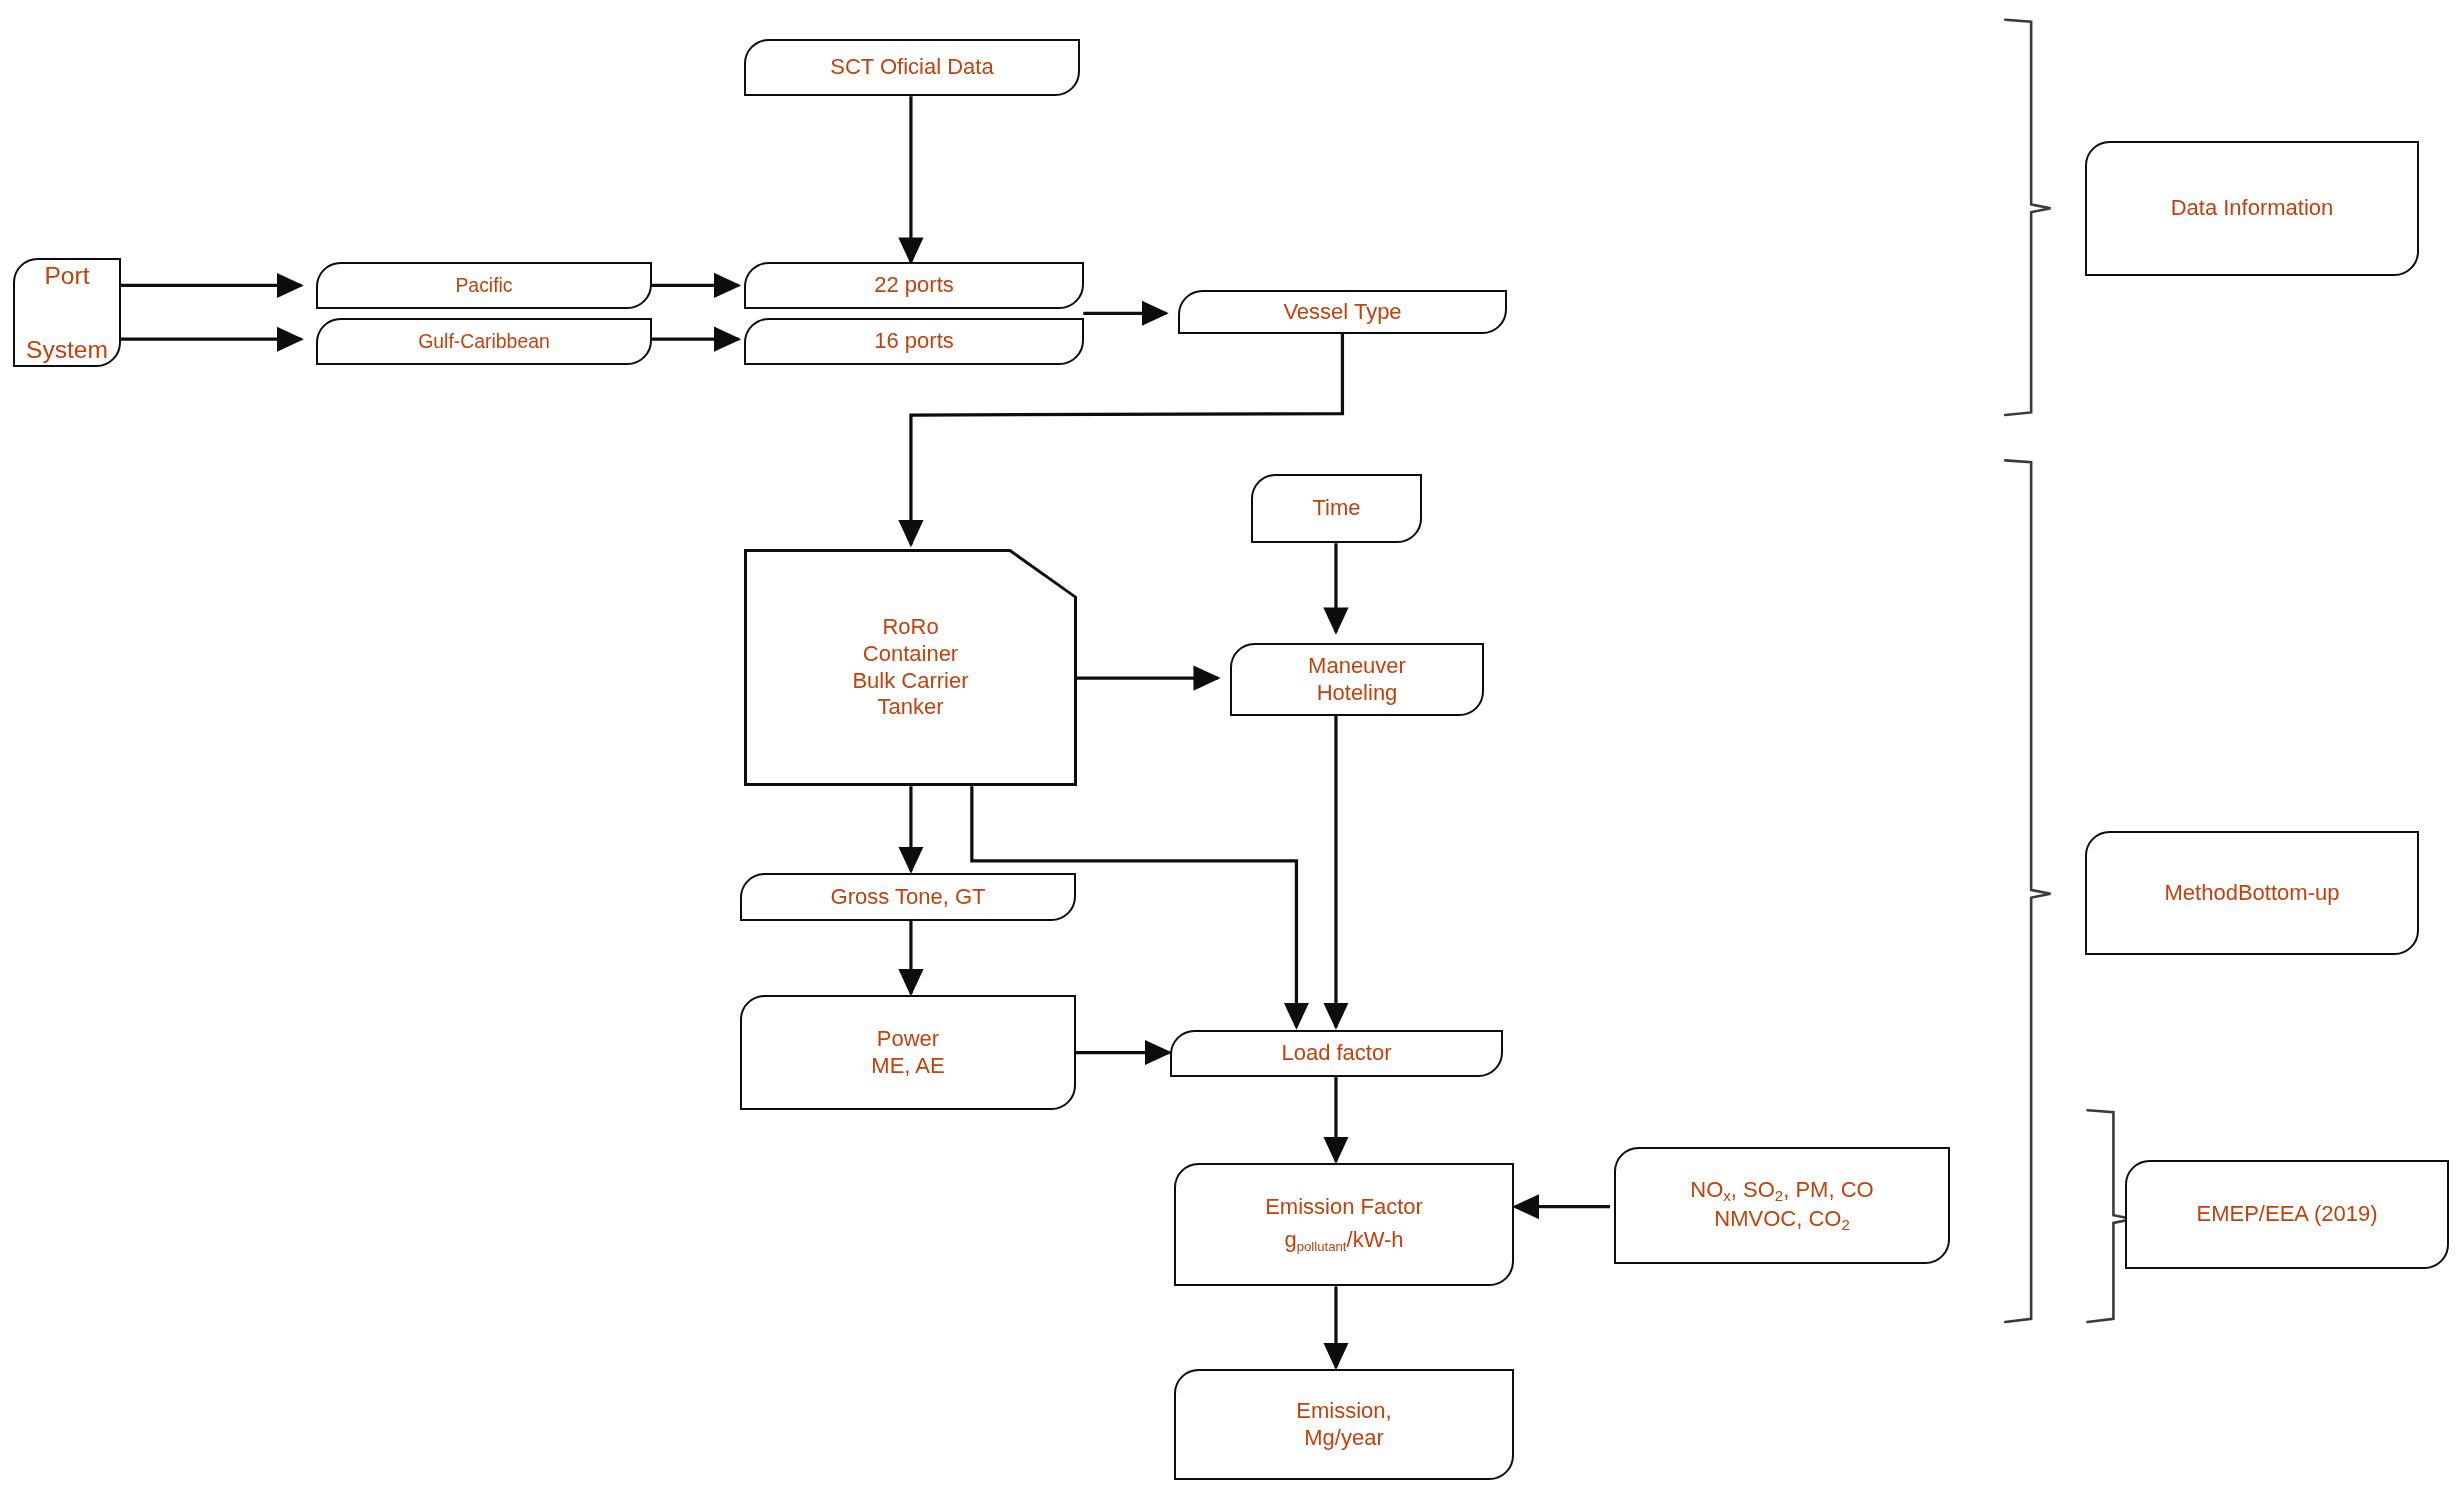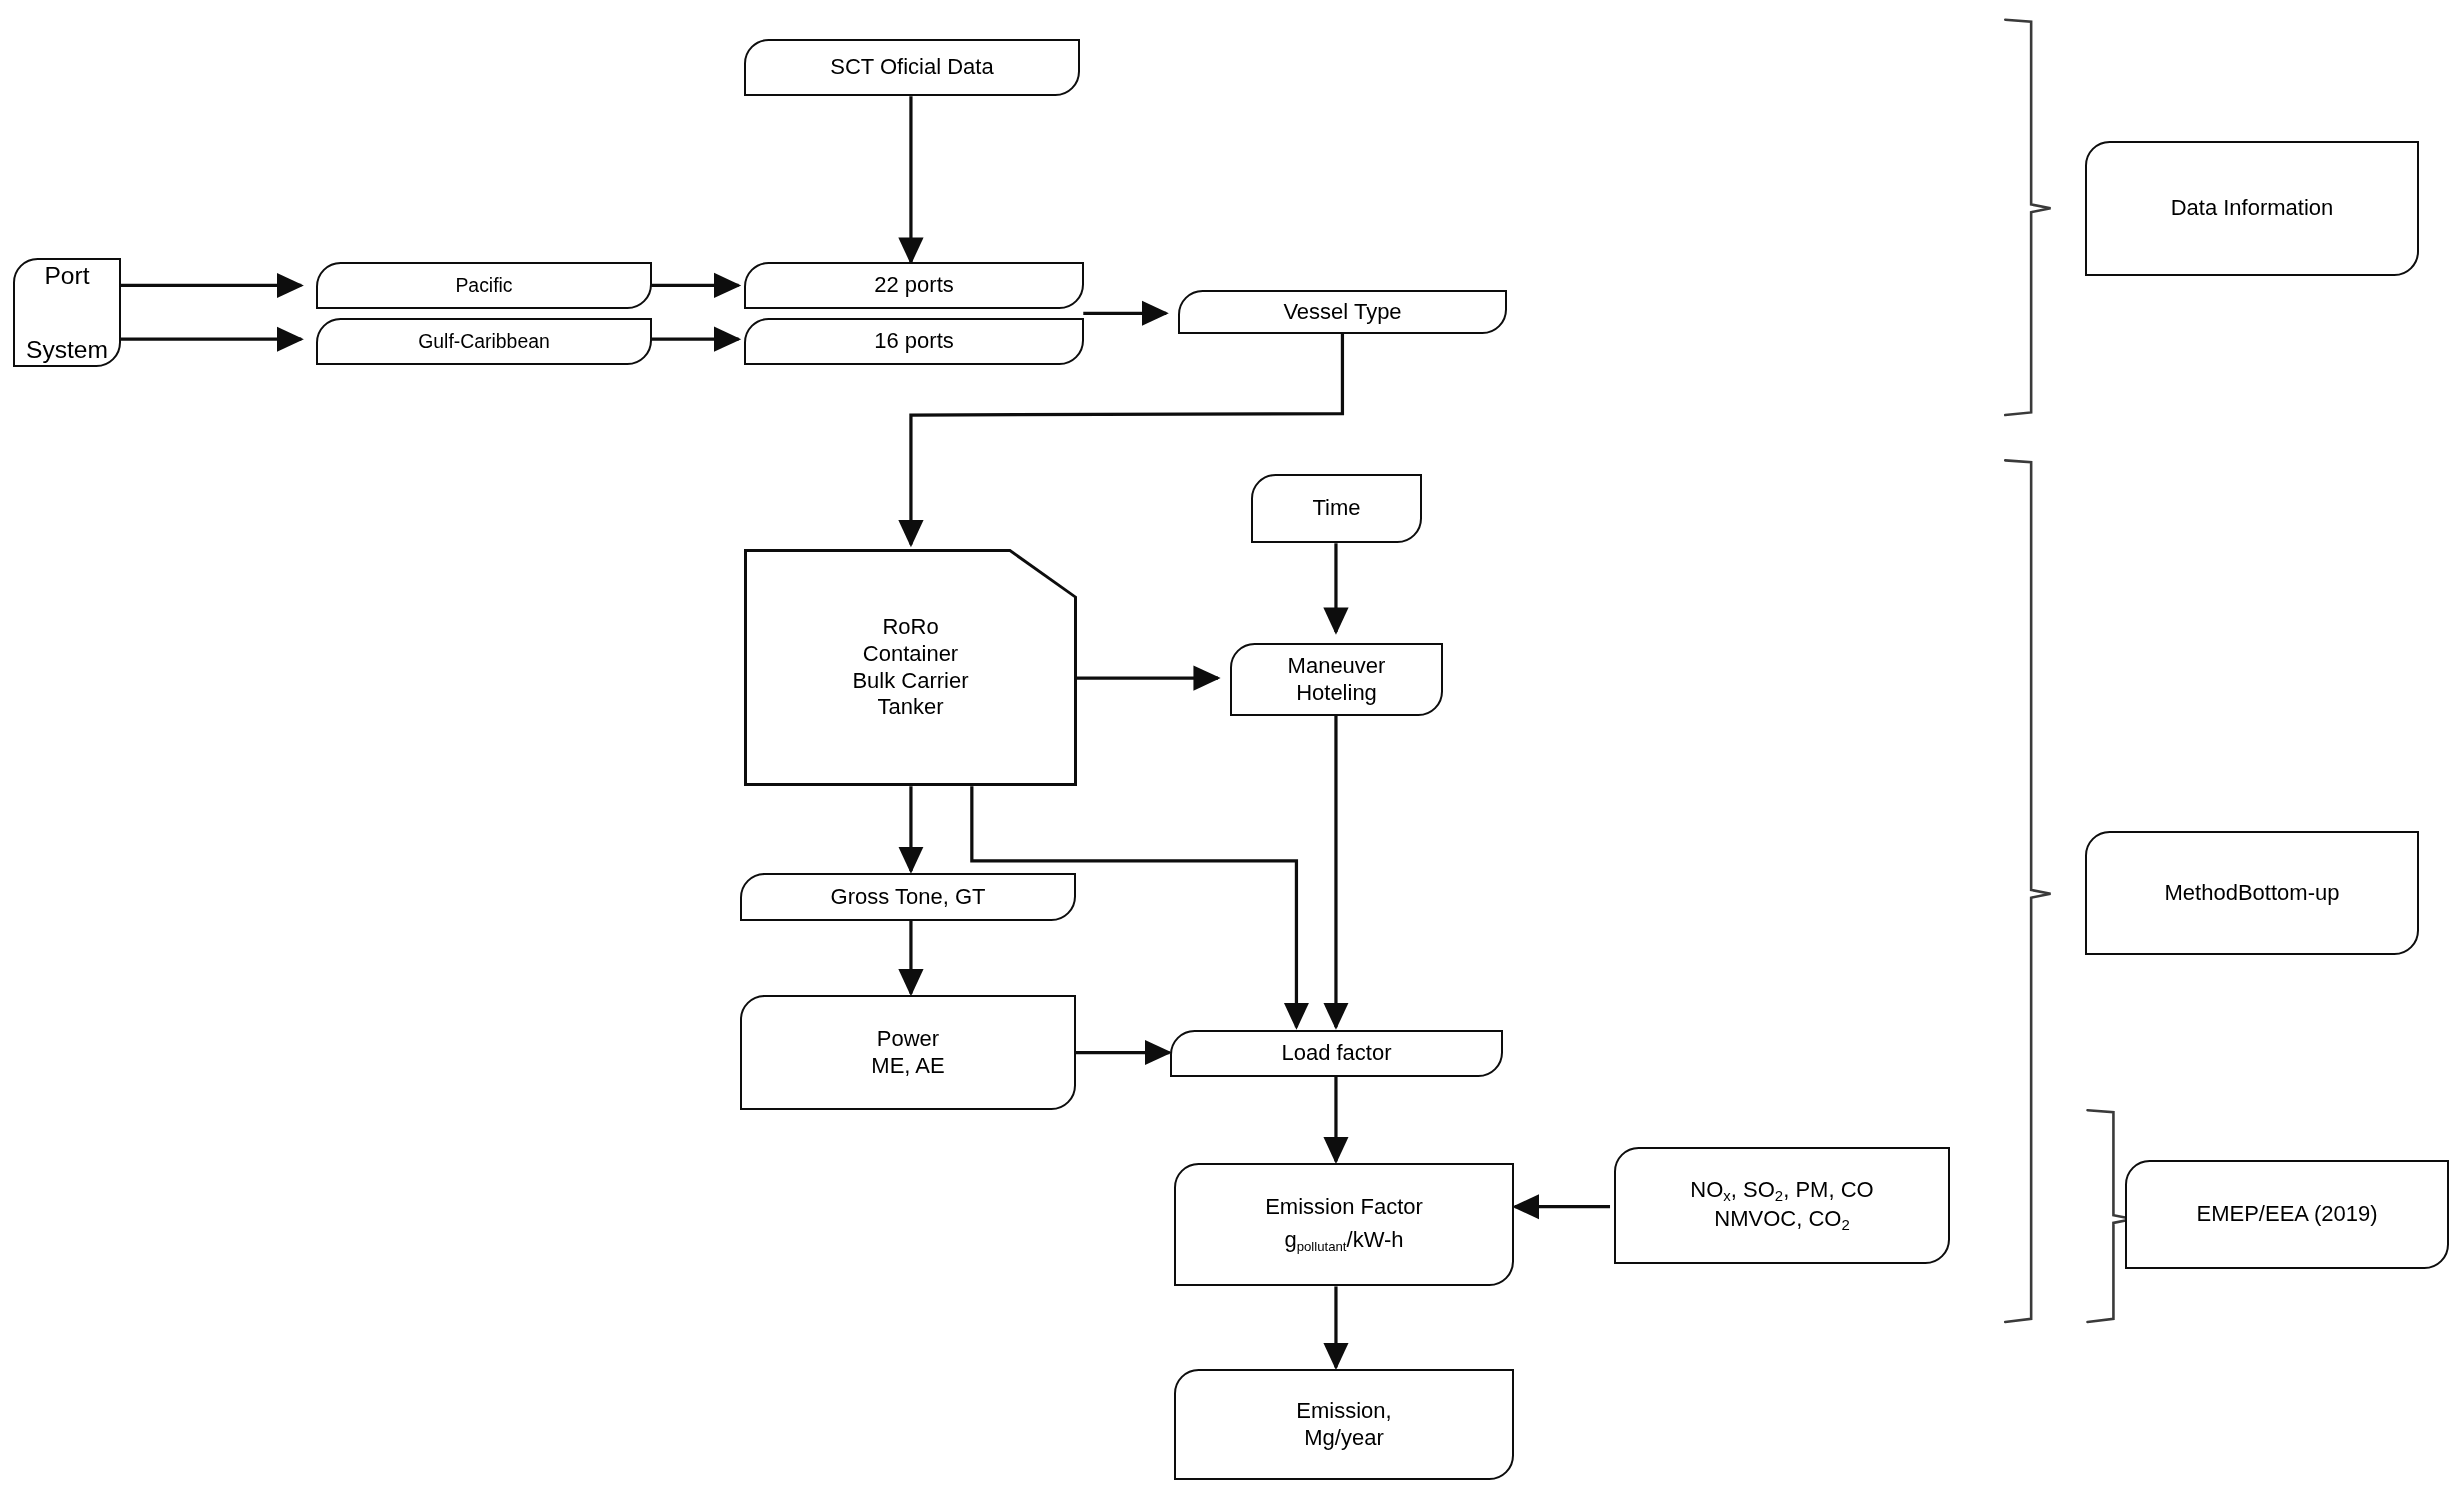--- a/index.html
+++ b/index.html
@@ -24,21 +24,21 @@
   }
   .node {
     position: absolute;
     box-sizing: border-box;
     background: #ffffff;
     border: 2.6px solid #0d0d0d;
     display: flex;
     align-items: center;
     justify-content: center;
     text-align: center;
-    color: #000000;
+    color: #c2410c;
     line-height: 1.22;
     z-index: 3;
   }
   
   .r-tl-br { border-radius: 24.6px 0 24.6px 0; }
   
   .clipcorner {
     border: none;
     background: transparent;
     padding: 12px;
@@ -161,21 +161,21 @@
     <div class="shape"></div>
     <div class="shape-inner"></div>
     <div class="txt" style="display:flex; flex-direction:column; align-items:center;">
       <span>RoRo</span>
       <span>Container</span>
       <span>Bulk Carrier</span>
       <span>Tanker</span>
     </div>
   </div>
 
-  <div class="node r-tl-br fs-md" style="left:1230px; top:643px; width:213px; height:73px; flex-direction:column;">
+  <div class="node r-tl-br fs-md" style="left:1230px; top:643px; width:254px; height:73px; flex-direction:column;">
     <span>Maneuver</span>
     <span>Hoteling</span>
   </div>
 
   <div class="node r-tl-br fs-md" style="left:740px; top:873px; width:336px; height:48px;">
     <span class="txt">Gross Tone, GT</span>
   </div>
 
   <div class="node r-tl-br fs-md" style="left:740px; top:995px; width:336px; height:115px; flex-direction:column;">
     <span>Power</span>

